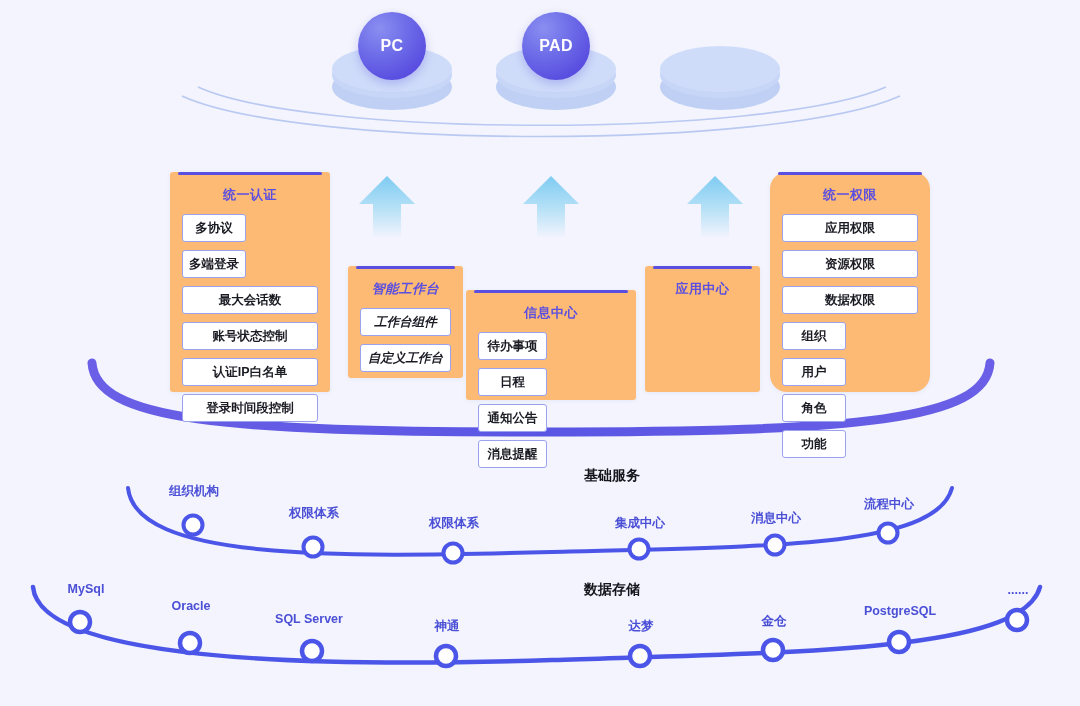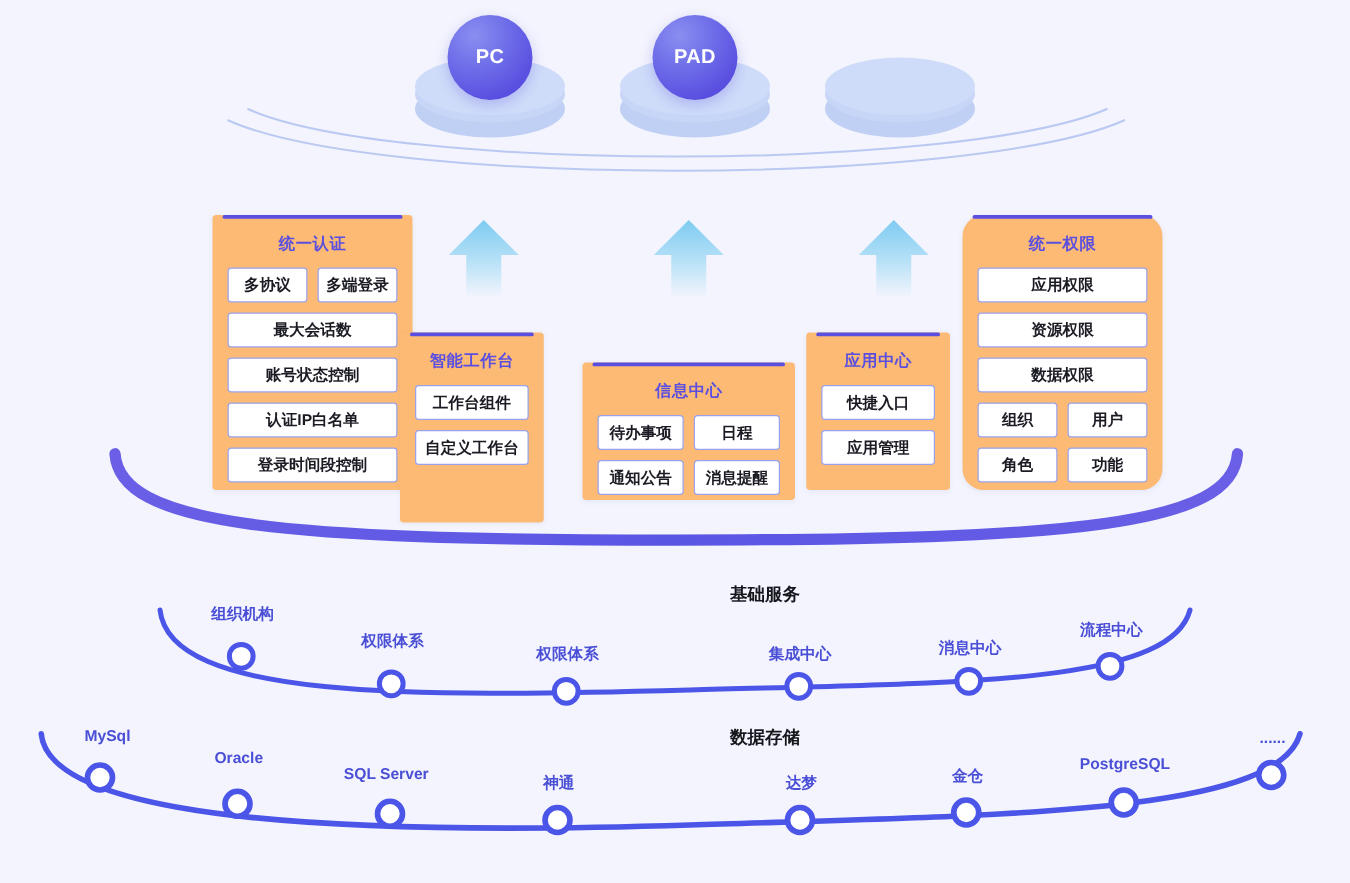--- a/index.html
+++ b/index.html
@@ -33,21 +33,21 @@
     box-shadow:0 1px 4px rgba(90,100,180,.08);
     padding-top:0;box-sizing:border-box;
   }
   .panel .bar{
     position:absolute;left:8px;right:8px;top:0;height:3px;background:#5a4fe0;border-radius:2px;
   }
   .panel .ptitle{
     text-align:center;color:#5a4fe0;font-weight:bold;font-size:13px;
     margin:14px 0 10px 0;letter-spacing:.5px;
   }
-  .chips{display:flex;flex-wrap:wrap;gap:8px;padding:0 12px 12px 12px;justify-content:flex-start;}
+  .chips{display:flex;flex-wrap:wrap;gap:8px;padding:0 12px 12px 12px;justify-content:flex-start;flex-direction:column;}
   .chip{
     border:1px solid #9aa2ee;border-radius:3px;background:#fff;
     color:#1b1b24;font-size:12.5px;font-weight:bold;
     height:28px;line-height:26px;text-align:center;box-sizing:border-box;
   }
   .chip.full{width:100%;}
   .chip.half{width:calc(50% - 4px);}
 
   
   .rowtitle{
@@ -143,21 +143,21 @@
     <div class="chips">
       <div class="chip half">多协议</div>
       <div class="chip half">多端登录</div>
       <div class="chip full">最大会话数</div>
       <div class="chip full">账号状态控制</div>
       <div class="chip full">认证IP白名单</div>
       <div class="chip full">登录时间段控制</div>
     </div>
   </div>
 
-  <div class="panel" style="left:320px;top:266px;width:115px;height:152px;">
+  <div class="panel" style="left:348px;top:266px;width:115px;height:112px;font-style:italic;">
     <div class="bar"></div>
     <div class="ptitle">智能工作台</div>
     <div class="chips">
       <div class="chip full">工作台组件</div>
       <div class="chip full">自定义工作台</div>
     </div>
   </div>
 
   <div class="panel" style="left:466px;top:290px;width:170px;height:110px;">
     <div class="bar"></div>
@@ -166,24 +166,20 @@
       <div class="chip half">待办事项</div>
       <div class="chip half">日程</div>
       <div class="chip half">通知公告</div>
       <div class="chip half">消息提醒</div>
     </div>
   </div>
 
   <div class="panel" style="left:645px;top:266px;width:115px;height:126px;">
     <div class="bar"></div>
     <div class="ptitle">应用中心</div>
-    <div class="chips">
-      <div class="chip full">快捷入口</div>
-      <div class="chip full">应用管理</div>
-    </div>
   </div>
 
   <div class="panel" style="left:770px;top:172px;width:160px;height:220px;border-radius:17px;">
     <div class="bar"></div>
     <div class="ptitle">统一权限</div>
     <div class="chips">
       <div class="chip full">应用权限</div>
       <div class="chip full">资源权限</div>
       <div class="chip full">数据权限</div>
       <div class="chip half">组织</div>

